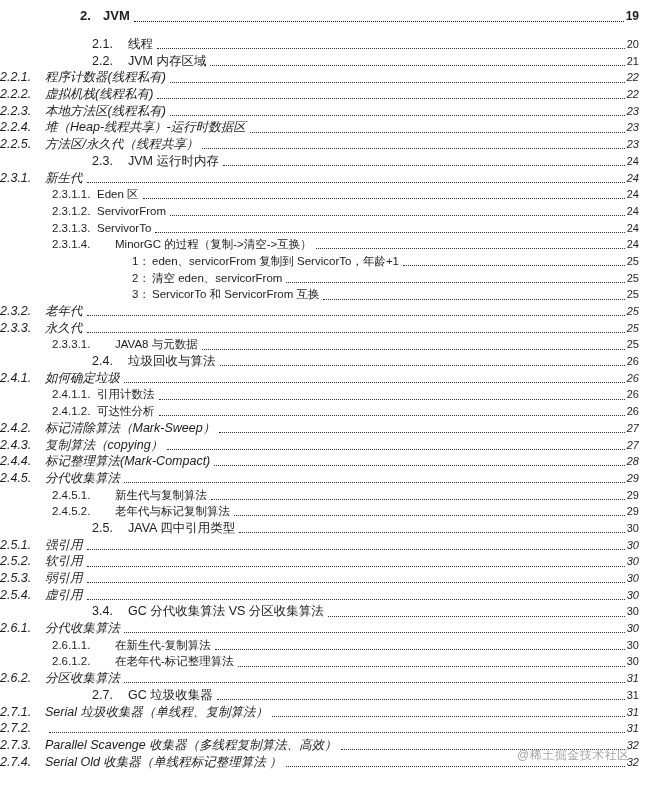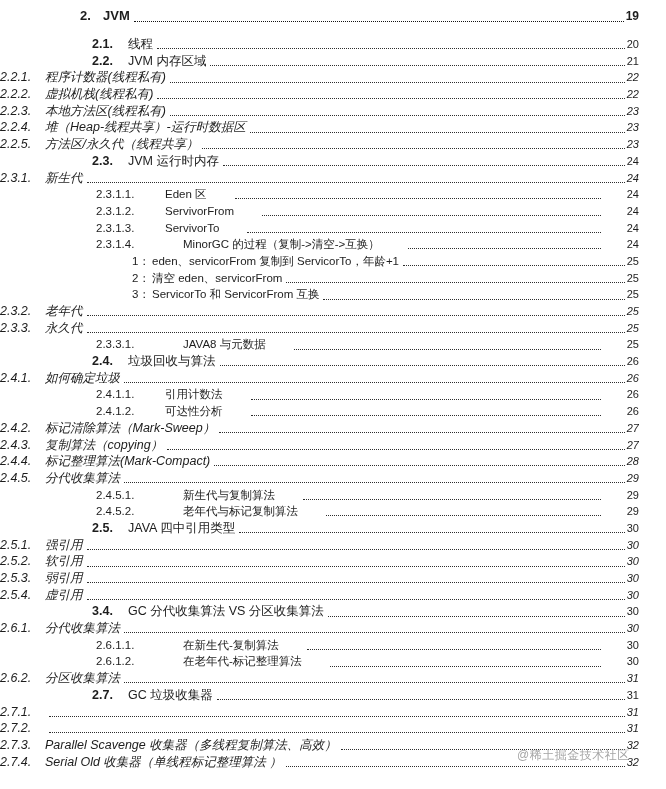--- a/index.html
+++ b/index.html
@@ -45,28 +45,28 @@
     font-weight: 700;
     font-size: 13px;
     padding-left: 80px;
   }
   .l1 .num { width: 23px; }
   .l1 .leader { border-bottom: 1.9px dotted #141414; margin-bottom: 4.5px; }
   .l1 .pg { font-size: 12px; font-weight: 700; }
 
   
   .l2 { font-size: 12.5px; padding-left: 92px; }
-  .l2 .num { width: 36px; font-weight: bold; }
+  .l2 .num { width: 36px; }
 
   
   .l3 { font-size: 12.5px; font-style: italic; }
   .l3 .num { width: 45px; }
 
   
-  .l4 { font-size: 11.5px; padding-left: 96px; gap: 24px; }
+  .l4 { font-size: 11.5px; padding-left: 52px; }
   .l4 .num { width: 45px; }
   .l4.wide .num { width: 63px; }
 
   
   .l5 { font-size: 11.5px; padding-left: 132px; }
   .l5 .num { width: 20px; }
 
   .watermark {
     position: absolute;
     left: 517px;
@@ -323,20 +323,21 @@
     <span class="pg">31</span>
   </div>
     <div class="row l2">
     <span class="num">2.7.</span>
     <span class="label">GC 垃圾收集器</span>
     <span class="leader"></span>
     <span class="pg">31</span>
   </div>
     <div class="row l3">
     <span class="num">2.7.1.</span>
+    <span class="label">Serial 垃圾收集器（单线程、复制算法）</span>
     <span class="leader"></span>
     <span class="pg">31</span>
   </div>
     <div class="row l3">
     <span class="num">2.7.2.</span>
     <span class="leader"></span>
     <span class="pg">31</span>
   </div>
     <div class="row l3">
     <span class="num">2.7.3.</span>

